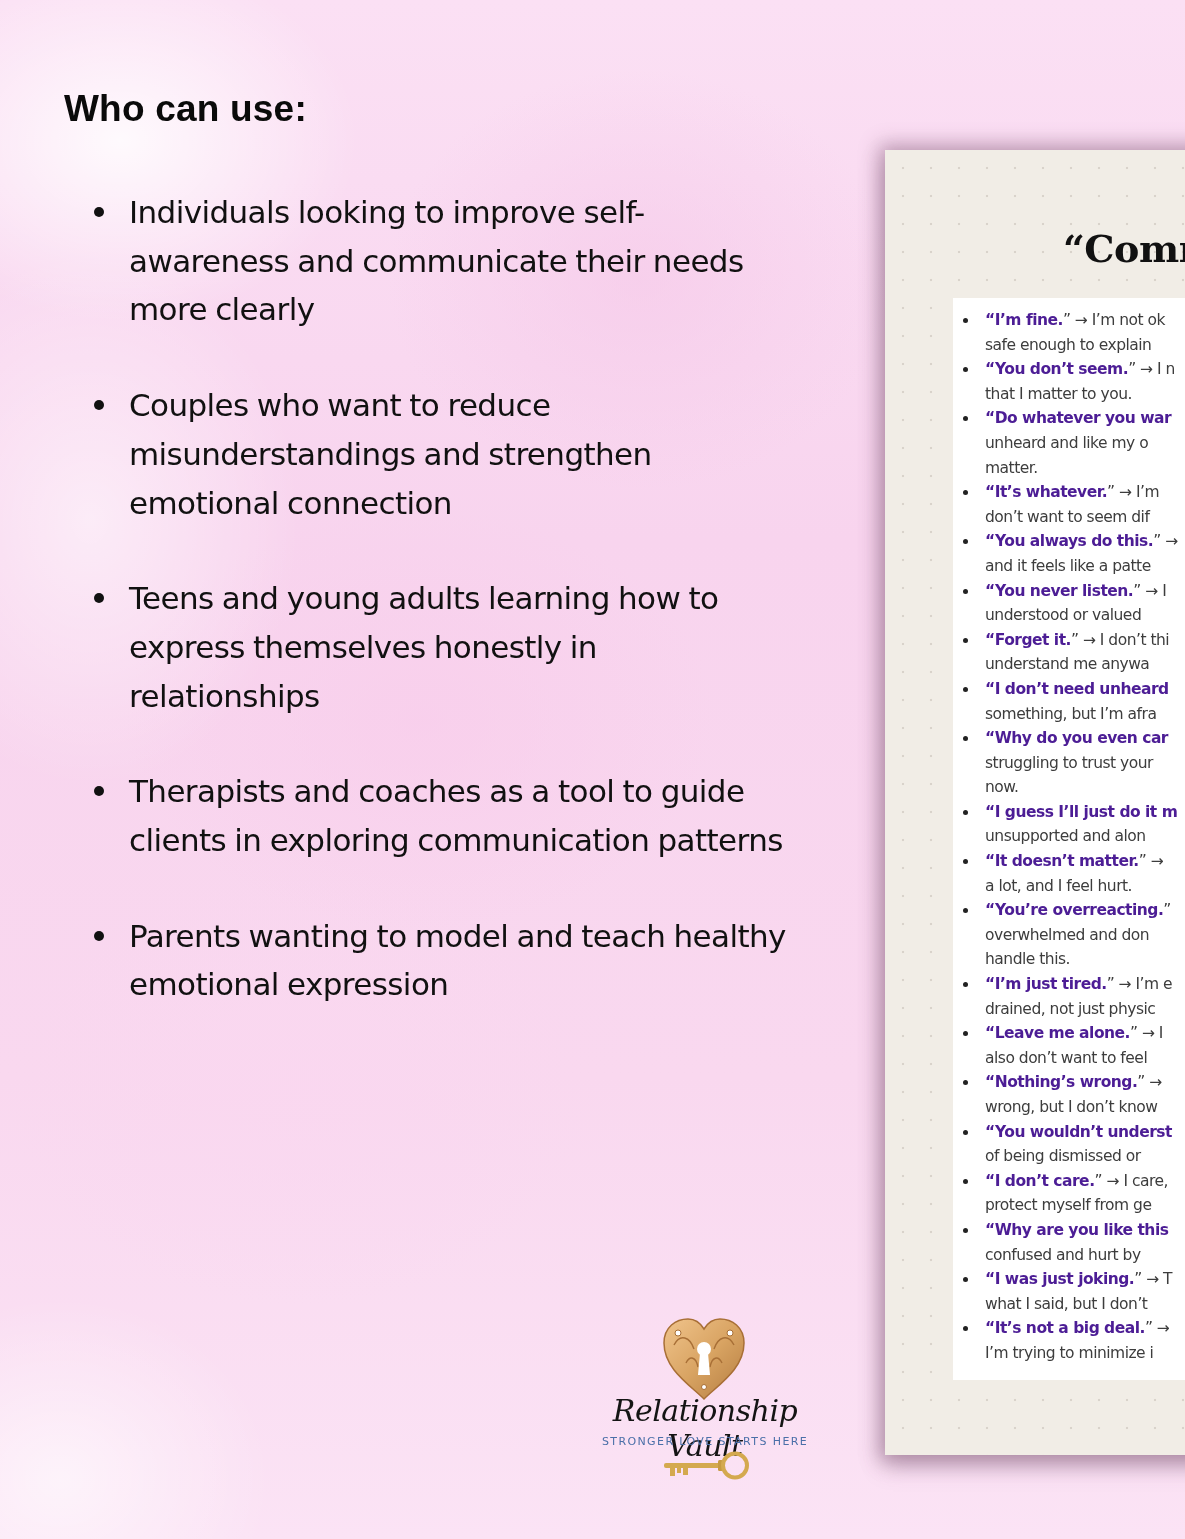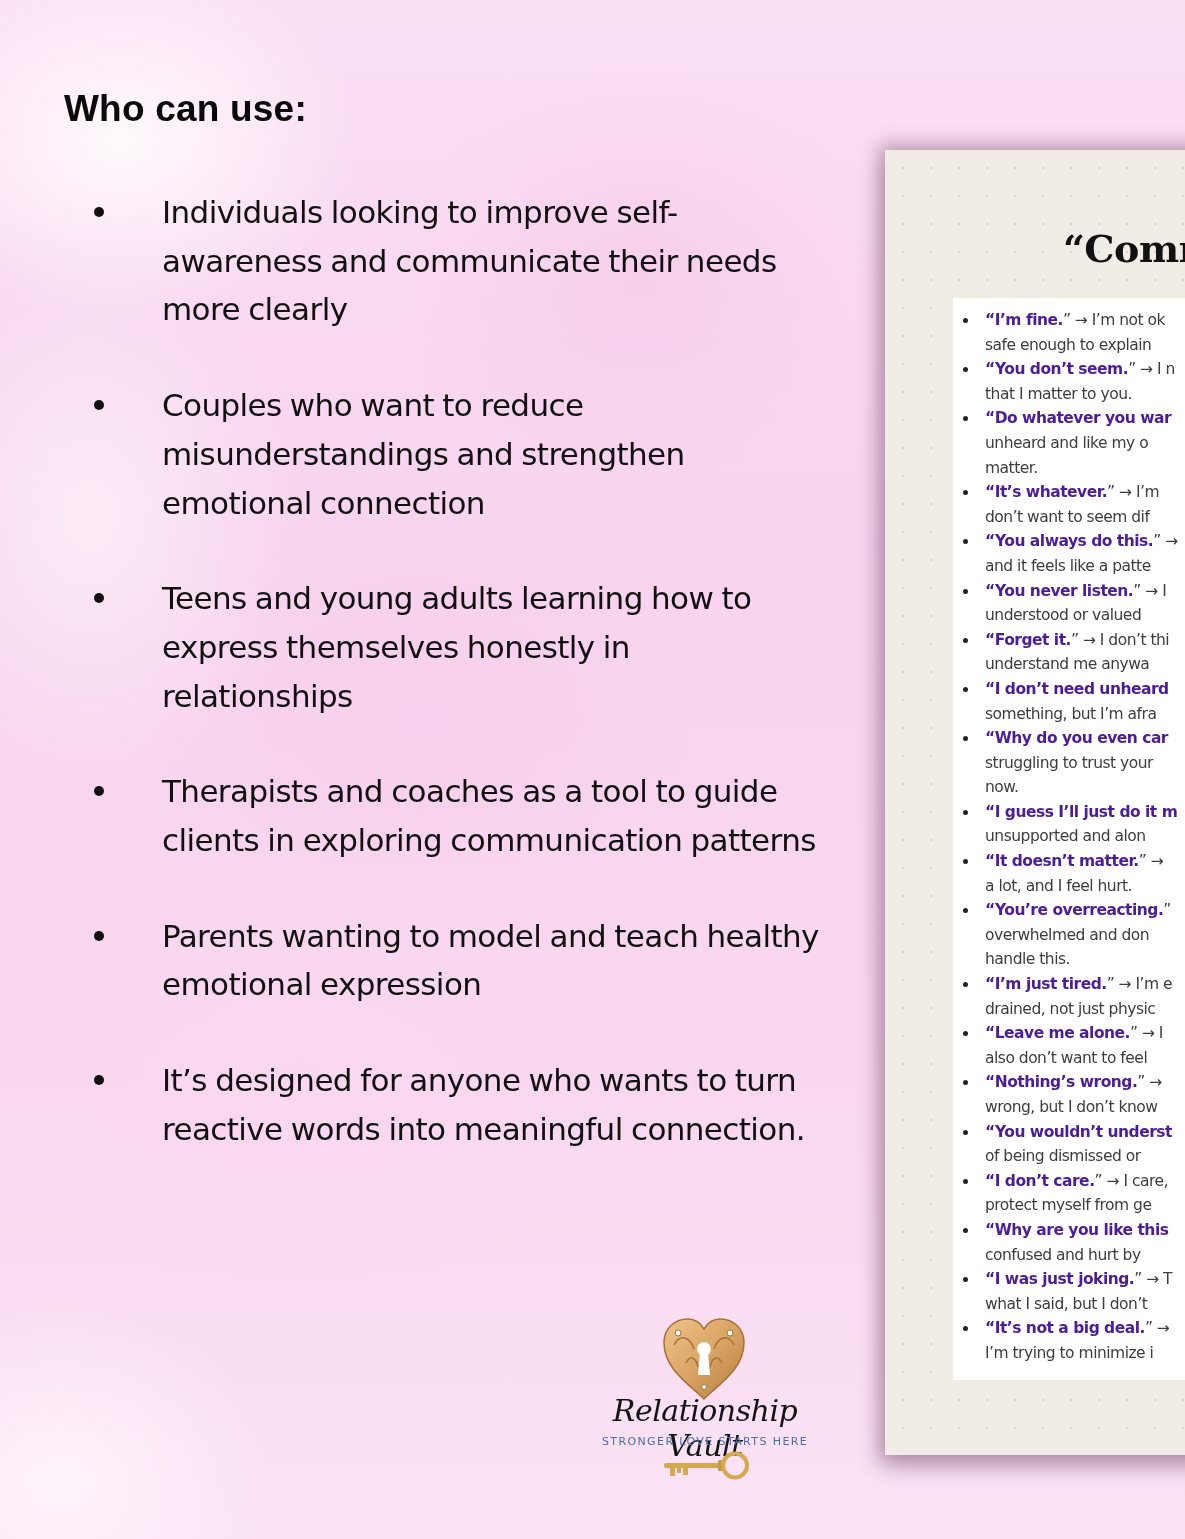--- a/index.html
+++ b/index.html
@@ -46,21 +46,21 @@
       letter-spacing: -0.6px;
       word-spacing: -1px;
     }
     .audience-item .bullet {
       position: absolute;
       left: 2px; top: 19px;
       width: 10px; height: 10px;
       border-radius: 50%;
       background: #111;
     }
-    .audience-item .text { display: block; width: 660px; margin-left: 33px; }
+    .audience-item .text { display: block; width: 660px; }
 
     
     .preview-card {
       position: absolute;
       left: 885px; top: 150px;
       width: 340px; height: 1305px;
       background-color: #f1ede6;
       background-image: radial-gradient(circle, #d9d3cb 1.2px, transparent 1.6px);
       background-size: 28px 28px;
       background-position: 4px 4px;
@@ -151,24 +151,20 @@
     <span class="bullet"></span>
     <span class="text">Teens and young adults learning how to express themselves honestly in relationships</span>
   </li>
   <li class="audience-item">
     <span class="bullet"></span>
     <span class="text">Therapists and coaches as a tool to guide clients in exploring communication patterns</span>
   </li>
   <li class="audience-item">
     <span class="bullet"></span>
     <span class="text">Parents wanting to model and teach healthy emotional expression</span>
-  </li>
-  <li class="audience-item">
-    <span class="bullet"></span>
-    <span class="text">It’s designed for anyone who wants to turn reactive words into meaningful connection.</span>
   </li>
 </ul>
 
 <div class="preview-card">
   <div class="preview-title">“Comm</div>
   <div class="preview-panel">
     <ul class="phrase-list" id="phrase-list">
         <li class="phrase"><span class="dot"></span><span class="quote">“I’m fine.</span><span class="rest">” → I’m not ok</span><span class="line2">safe enough to explain</span></li>
         <li class="phrase"><span class="dot"></span><span class="quote">“You don’t seem.</span><span class="rest">” → I n</span><span class="line2">that I matter to you.</span></li>
         <li class="phrase"><span class="dot"></span><span class="quote">“Do whatever you war</span><span class="rest"></span><span class="line2">unheard and like my o</span><span class="line2">matter.</span></li>

